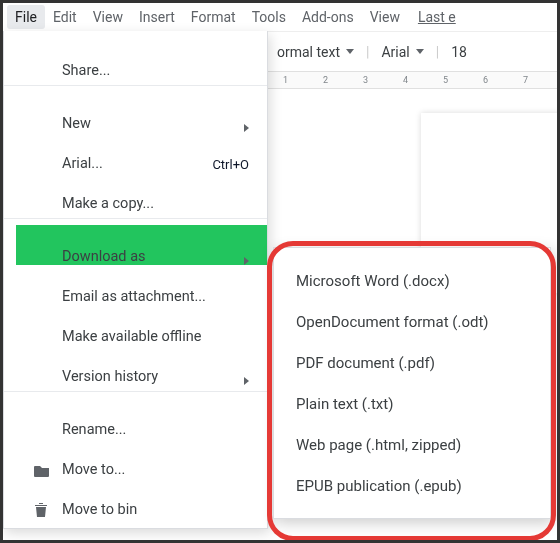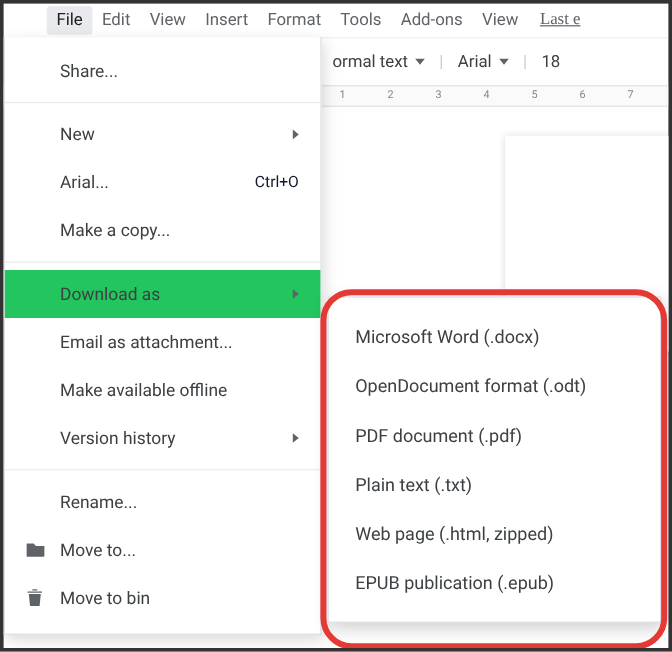--- a/index.html
+++ b/index.html
@@ -23,27 +23,25 @@
     color: #5f6368;
   }
   .menubar .menu-item {
     padding: 4px 8px;
     cursor: default;
   }
   .menubar .menu-item.active {
     background: #e8eaed;
     color: #202124;
     border-radius: 3px;
-    margin-left: 32px;
   }
   .menubar .last-edit {
     margin-left: 10px;
     text-decoration: underline;
     color: #5f6368;
-    font-family: Liberation Serif, serif;
   }
 
   .toolbar {
     height: 40px;
     border-top: 1px solid #eee;
     display: flex;
     align-items: center;
     padding-left: 268px;
     font-size: 14px;
     color: #3c4043;
@@ -107,25 +105,26 @@
     width: 265px;
     background: #fff;
     border: 1px solid #dadce0;
     border-top: none;
     box-shadow: 2px 4px 12px rgba(0,0,0,0.15);
     padding: 8px 0 10px;
     z-index: 10;
   }
   .dropdown .row {
     display: flex;
-    align-items: center;
+    align-items: flex-end;
     height: 40px;
     padding: 0 18px 0 18px;
     color: #3c4043;
     font-size: 14.5px;
+    margin-left: 12px;
   }
   .dropdown .row .icon-slot {
     width: 28px;
     display: flex;
     align-items: center;
     justify-content: flex-start;
     color: #5f6368;
     font-size: 15px;
   }
   .dropdown .row .label { flex: 1; }

